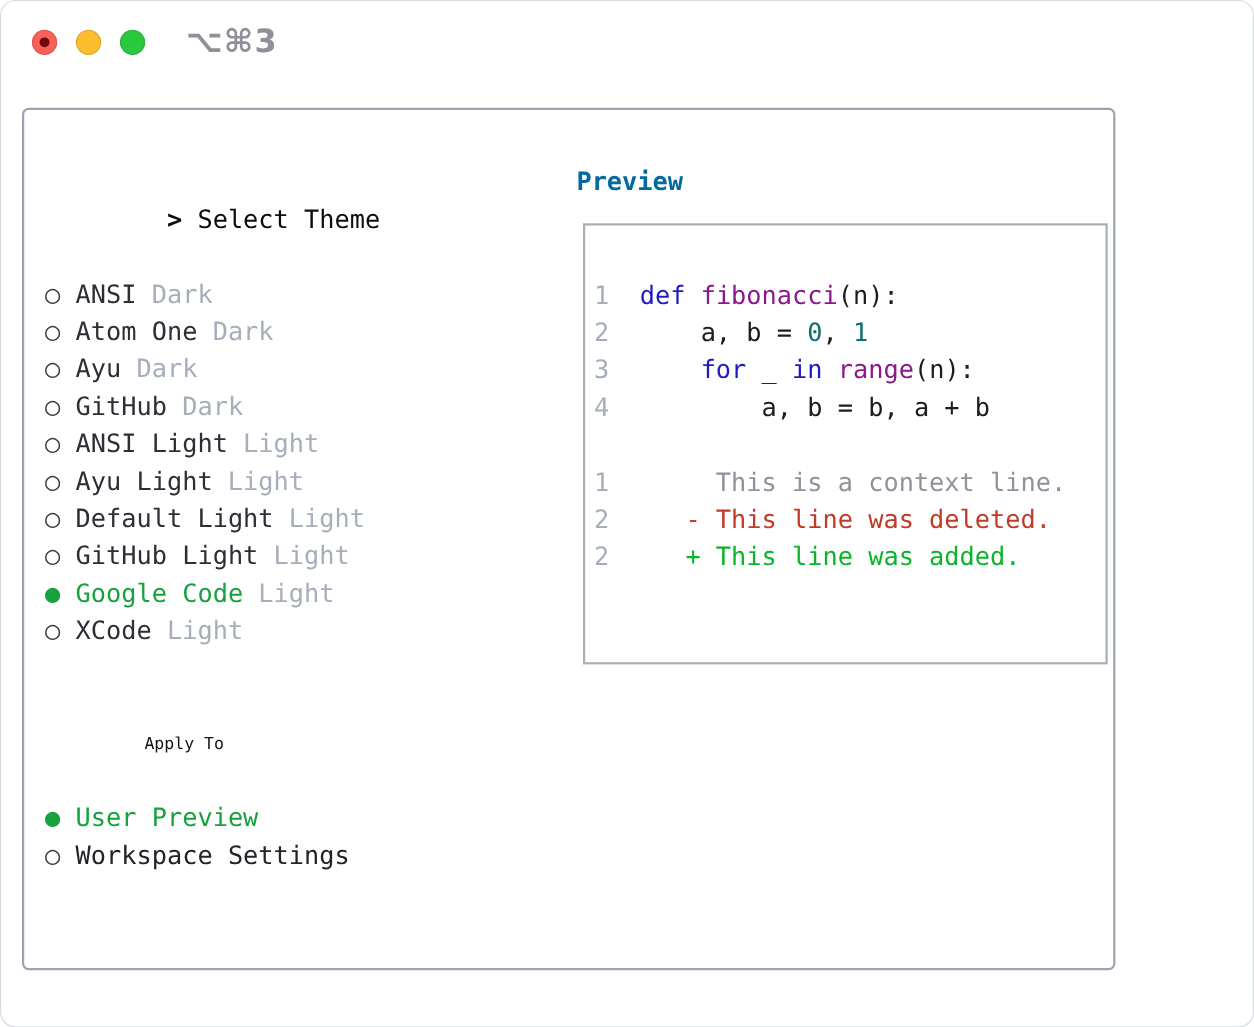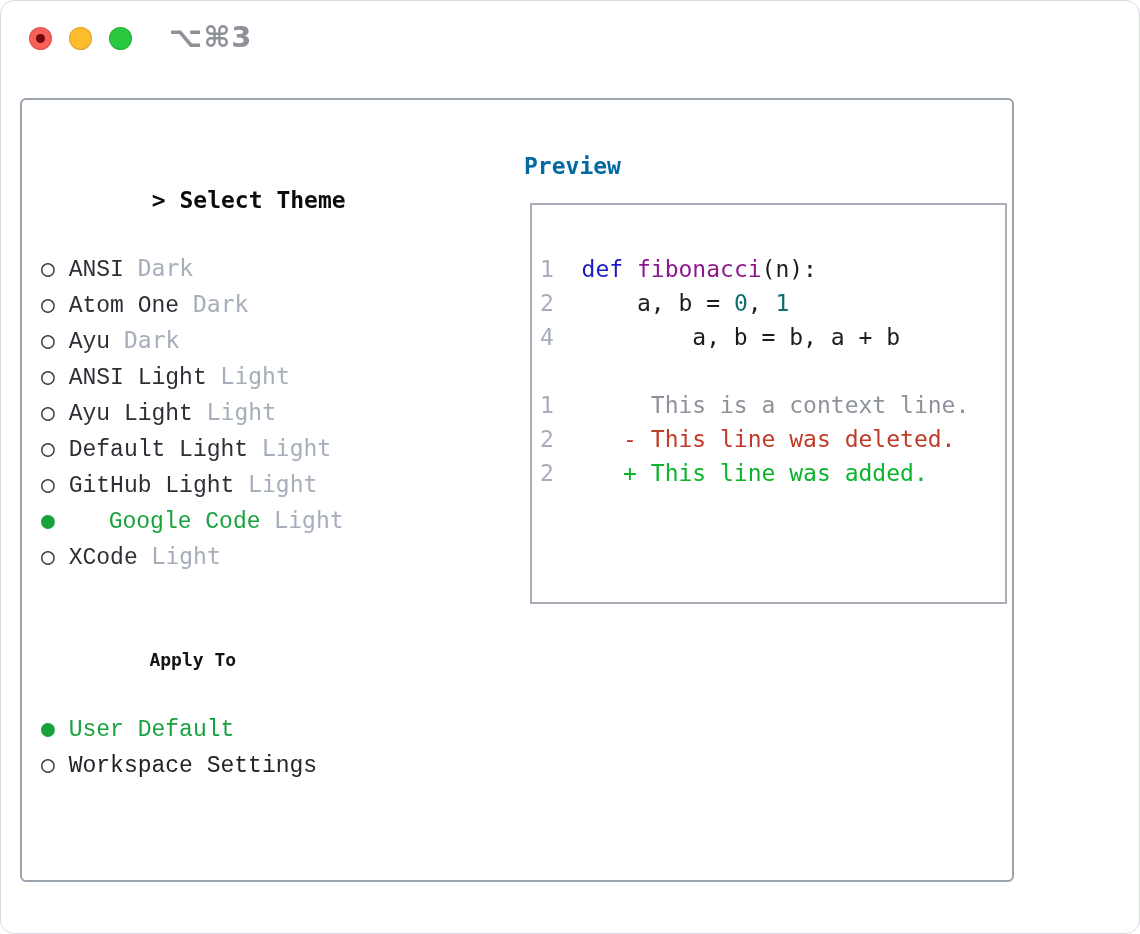--- a/index.html
+++ b/index.html
@@ -24,26 +24,26 @@
   .panel{position:absolute;left:19px;top:97px;width:994px;height:784px;box-sizing:border-box;
          border:2px solid #9aa3ae;border-radius:6px;background:#ffffff;
          padding:49px 26px 0 19px;display:flex;}
   .col-left{width:464px;flex:none;}
   .col-right{flex:1;}
 
   .row{white-space:pre;font-size:23px;line-height:34px;color:#2e2e36;}
   .bullet{display:inline-block;width:2ch;color:#3c3c44;}
   .bullet.sel{color:var(--accent_green,#17a23d);}
   .hprefix{display:inline-block;width:2ch;font-weight:bold;color:#0c0c0e;}
-  .heading{font-weight:bold;color:#0c0c0e;}
-  .name{color:#2e2e36;font-family:Liberation Mono, monospace;}
-  .theme-row.selected .name{color:var(--accent_green,#17a23d);margin-left:40px;}
+  .heading{font-weight:normal;color:#0c0c0e;}
+  .name{color:#2e2e36;}
+  .theme-row.selected .name{color:var(--accent_green,#17a23d);}
   .tag{color:var(--muted_gray,#a6aebb);margin-left:1ch;}
 
-  .applyto-heading{margin-top:34px;font-size:18px;line-height:34px;color:#141417;font-weight:bold;}
+  .applyto-heading{margin-top:34px;font-size:15px;line-height:34px;color:#141417;}
   .applyto-heading .lbl{margin-left:2ch;}
   .apply-row .name{color:#232329;}
   .apply-row.selected .name{color:var(--accent_green,#17a23d);}
 
   .help{margin-top:34px;font-size:23px;line-height:34px;color:var(--muted_gray,#a6aebb);white-space:pre;}
 
   
   .preview-heading{margin-left:19px;font-size:23px;line-height:34px;font-weight:bold;color:#0369a1;}
   .preview-box{margin-left:25px;margin-top:20px;width:477px;height:401px;box-sizing:border-box;
          border:2px solid #a9aeb6;background:#ffffff;padding:47px 16px 0 8px;overflow:hidden;}
@@ -75,48 +75,50 @@
 
     <div class="col-left">
       <div class="row">
         <span class="hprefix">&gt;</span><span class="heading">Select Theme</span>
       </div>
 
       <div>
           <div class="row theme-row"><span class="bullet">○</span><span class="name">ANSI</span><span class="tag">Dark</span></div>
           <div class="row theme-row"><span class="bullet">○</span><span class="name">Atom One</span><span class="tag">Dark</span></div>
           <div class="row theme-row"><span class="bullet">○</span><span class="name">Ayu</span><span class="tag">Dark</span></div>
+          <div class="row theme-row"><span class="bullet">○</span><span class="name">GitHub</span><span class="tag">Dark</span></div>
           <div class="row theme-row"><span class="bullet">○</span><span class="name">ANSI Light</span><span class="tag">Light</span></div>
           <div class="row theme-row"><span class="bullet">○</span><span class="name">Ayu Light</span><span class="tag">Light</span></div>
           <div class="row theme-row"><span class="bullet">○</span><span class="name">Default Light</span><span class="tag">Light</span></div>
           <div class="row theme-row"><span class="bullet">○</span><span class="name">GitHub Light</span><span class="tag">Light</span></div>
           <div class="row theme-row selected"><span class="bullet sel">●</span><span class="name">Google Code</span><span class="tag">Light</span></div>
           <div class="row theme-row"><span class="bullet">○</span><span class="name">XCode</span><span class="tag">Light</span></div>
         </div>
 
       <div class="applyto-heading row">
         <span class="lbl">Apply To</span>
       </div>
 
       <div>
-          <div class="row apply-row selected"><span class="bullet sel">●</span><span class="name">User Default</span></div>
+          <div class="row apply-row selected"><span class="bullet sel">●</span><span class="name">User Preview</span></div>
           <div class="row apply-row"><span class="bullet">○</span><span class="name">Workspace Settings</span></div>
         </div>
 
       <div class="help">
         
         
       </div>
     </div>
 
     <div class="col-right">
       <div class="preview-heading">Preview</div>
       <div class="preview-box">
           <div class="pline"><span class="tok-ln">1  </span><span class="tok-kw">def</span><span class="tok-pl"> </span><span class="tok-fn">fibonacci</span><span class="tok-pl">(n):</span></div>
           <div class="pline"><span class="tok-ln">2  </span><span class="tok-pl">    a, b = </span><span class="tok-nm">0</span><span class="tok-pl">, </span><span class="tok-nm">1</span></div>
+          <div class="pline"><span class="tok-ln">3  </span><span class="tok-pl">    </span><span class="tok-kw">for</span><span class="tok-pl"> _ </span><span class="tok-kw">in</span><span class="tok-pl"> </span><span class="tok-fn">range</span><span class="tok-pl">(n):</span></div>
           <div class="pline"><span class="tok-ln">4  </span><span class="tok-pl">        a, b = b, a + b</span></div>
           <div class="pline"></div>
           <div class="pline"><span class="tok-ln">1  </span><span class="tok-ctx">     This is a context line.</span></div>
           <div class="pline"><span class="tok-ln">2  </span><span class="tok-del">   - This line was deleted.</span></div>
           <div class="pline"><span class="tok-ln">2  </span><span class="tok-add">   + This line was added.</span></div>
         </div>
     </div>
 
   </div>
 </div>

